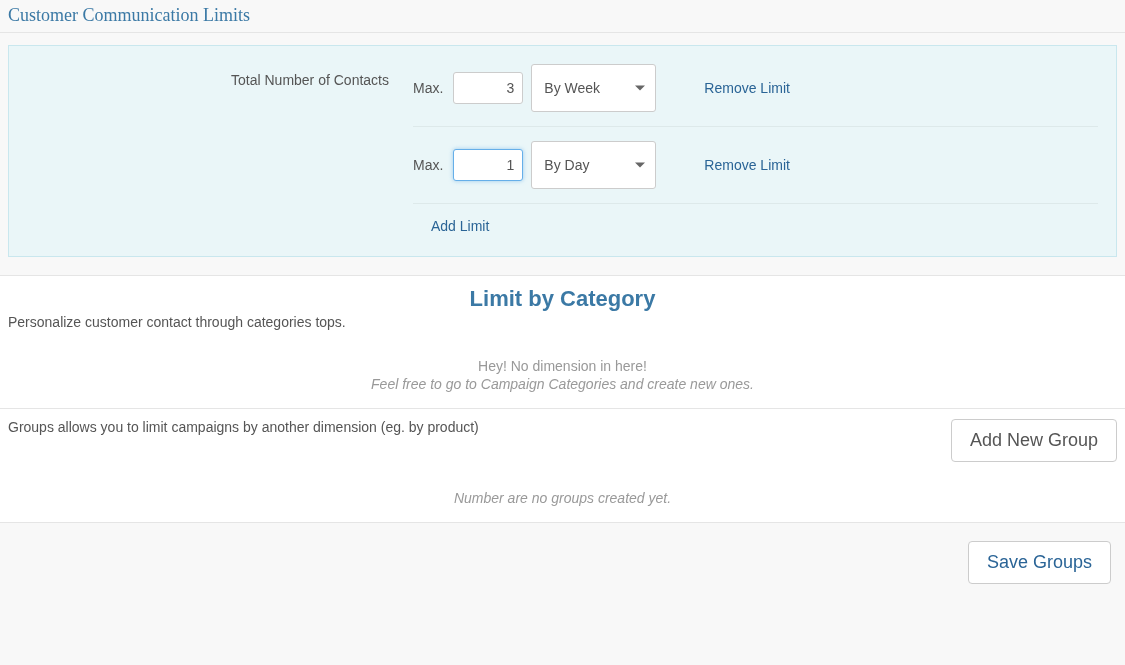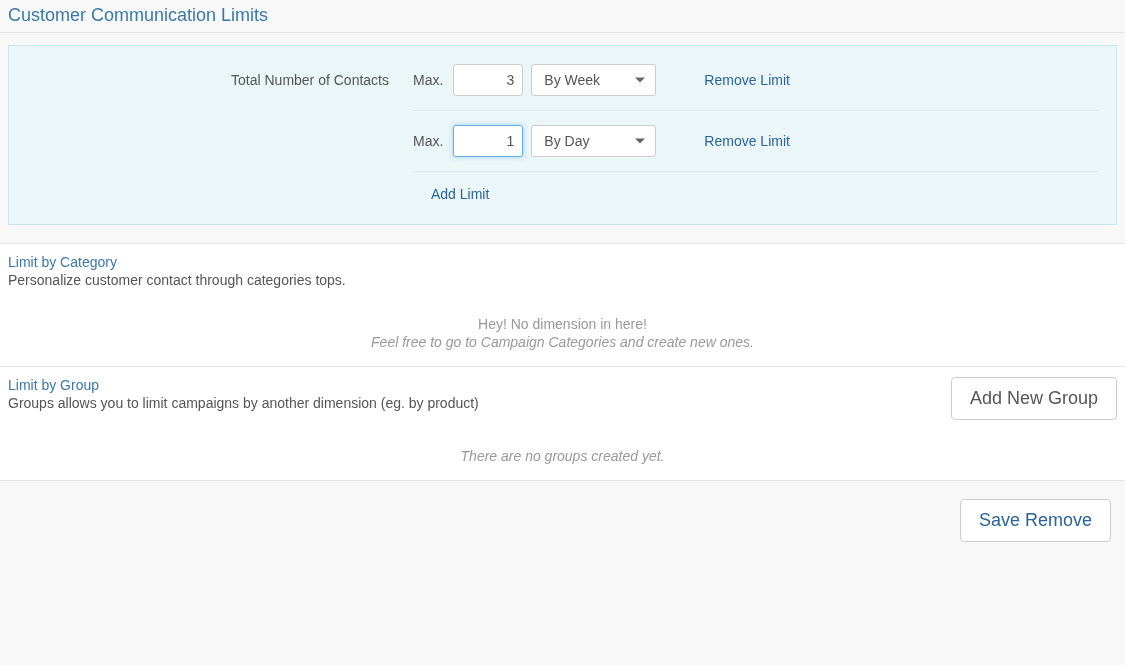--- a/index.html
+++ b/index.html
@@ -28,20 +28,21 @@
   .section-header {
     padding: 5px 8px 6px;
     border-bottom: 1px solid var(--light-border);
     background: var(--page-bg);
   }
   .section-header h2 {
     margin:0;
     font-size: 18px;
     font-weight: 500;
     color: var(--title-blue);
+    font-family: Liberation Serif, serif;
   }
 
   
   .panel {
     margin: 12px 8px 0;
     background: var(--panel-bg);
     border: 1px solid var(--panel-border);
     padding: 6px 0 22px;
   }
   .panel-body { padding-top: 12px; }
@@ -86,21 +87,21 @@
   }
   .num-input.focus {
     border-color: var(--input-focus);
     box-shadow: 0 0 4px rgba(102,175,233,.6);
     outline: none;
   }
 
   .select-wrap {
     position: relative;
     width: 125px;
-    height: 32px;
+    height: 48px;
     background: #fff;
     border: 1px solid var(--input-border);
     border-radius: 3px;
     display: flex;
     align-items: center;
     padding: 0 28px 0 12px;
     box-sizing: border-box;
     color: var(--text);
     cursor: pointer;
   }
@@ -134,23 +135,24 @@
   .white-section {
     background: #fff;
     border-top: 1px solid var(--light-border);
     border-bottom: 1px solid var(--light-border);
     padding: 10px 8px 16px;
   }
   .white-section + .white-section { margin-top: -1px; }
 
   .sub-title {
     margin: 0 0 2px;
-    font-size: 14px;
-    font-weight: 400;
+    font-size: 22px;
+    font-weight: 700;
     color: var(--title-blue);
+    text-align: center;
   }
   .sub-desc {
     margin: 0;
     color: var(--text);
   }
 
   .empty-state {
     text-align: center;
     margin-top: 28px;
     color: var(--muted);
@@ -239,27 +241,26 @@
     <p class="sub-desc">Personalize customer contact through categories tops.</p>
     <div class="empty-state">
       <div class="line1">Hey! No dimension in here!</div>
       <div class="line2">Feel free to go to Campaign Categories and create new ones.</div>
     </div>
   </div>
 
   <div class="white-section">
     <div class="group-header-row">
       <div>
-        <h3 class="sub-title">Limit by Group</h3>
         <p class="sub-desc">Groups allows you to limit campaigns by another dimension (eg. by product)</p>
       </div>
       <div>
         <button class="btn">Add New Group</button>
       </div>
     </div>
-    <div class="empty-groups">There are no groups created yet.</div>
+    <div class="empty-groups">Number are no groups created yet.</div>
   </div>
 
   <div class="footer">
-    <button class="btn btn-primary">Save Remove</button>
+    <button class="btn btn-primary">Save Groups</button>
   </div>
 
 </div>
 
 </body></html>

